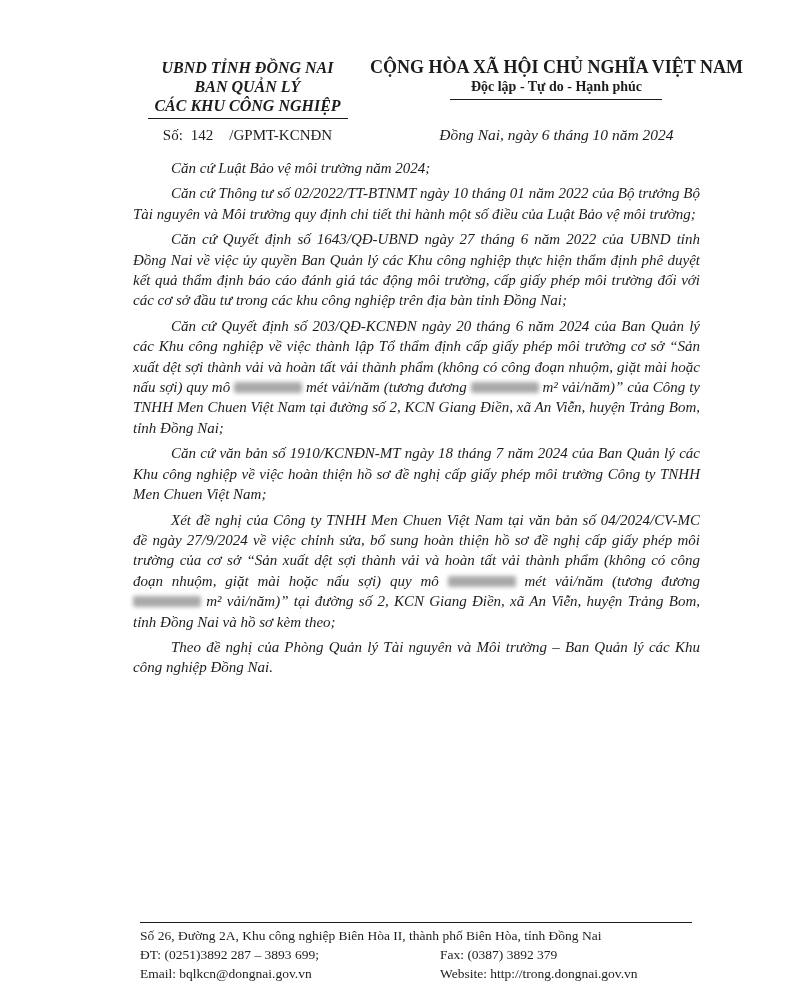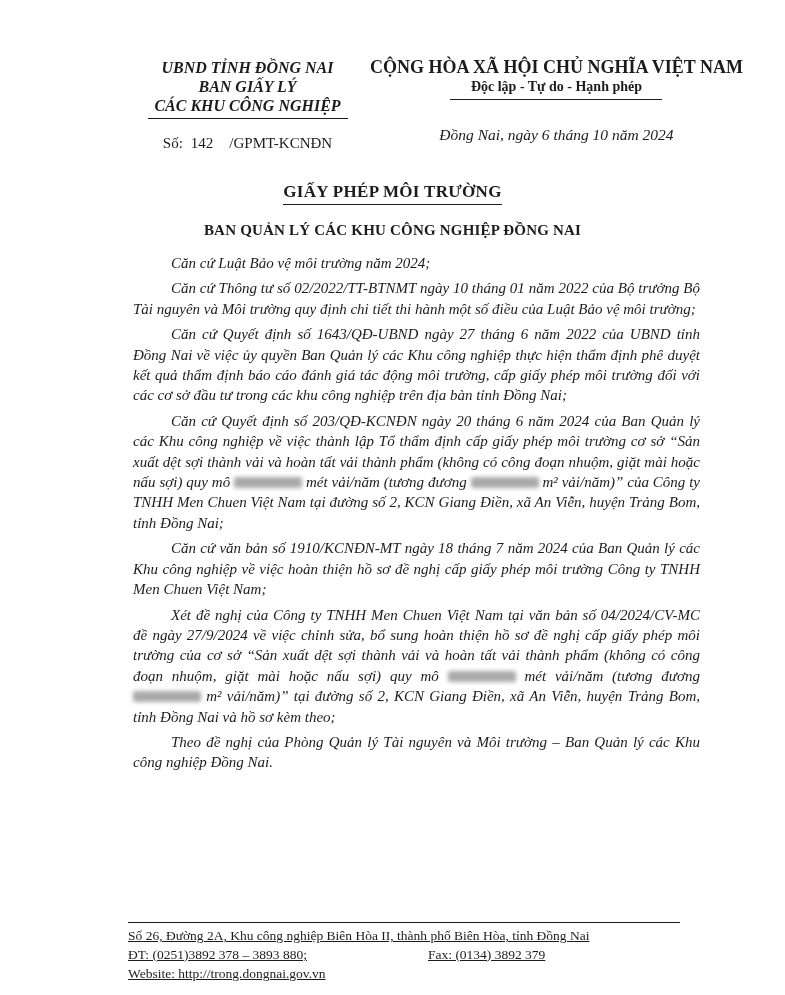--- a/index.html
+++ b/index.html
@@ -36,21 +36,21 @@
     white-space: nowrap;
     font-style: italic;
   }
   .org-underline {
     width: 200px;
     height: 0;
     border-bottom: 1.5px solid #1c1c1c;
     margin: 3px auto 0 auto;
   }
   .doc-number {
-    margin-top: 16px;
+    margin-top: 8px;
     font-size: 15px;
     white-space: nowrap;
   }
   .doc-number .num-label { margin-right: 8px; }
   .doc-number .num-suffix { margin-left: 16px; }
 
   .header-right {
     flex: 1;
     text-align: center;
   }
@@ -116,26 +116,25 @@
     height: 11px;
     background: #a9a9a9;
     border-radius: 2px;
     filter: blur(2px);
     vertical-align: -1px;
   }
 
   
   .doc-footer {
     position: absolute;
-    left: 128px;
+    left: 140px;
     top: 922px;
     width: 568px;
     font-size: 13.5px;
     font-style: normal;
-    text-decoration: underline;
   }
   .footer-divider {
     width: 552px;
     height: 0;
     border-top: 1.5px solid #1c1c1c;
     margin-bottom: 3px;
   }
   .footer-row {
     display: flex;
     line-height: 19px;
@@ -144,57 +143,54 @@
   .footer-cell-right { flex: 1; }
 </style>
 </head>
 <body>
 
 <div class="page">
 
   <div class="doc-header">
     <div class="header-left">
       <div class="h-line">UBND TỈNH ĐỒNG NAI</div>
-      <div class="h-line">BAN GIẤY LÝ</div>
+      <div class="h-line">BAN QUẢN LÝ</div>
       <div class="h-line">CÁC KHU CÔNG NGHIỆP</div>
       <div class="org-underline"></div>
       <div class="doc-number">
         <span class="num-label">Số:</span><span class="num-value">142</span><span class="num-suffix">/GPMT-KCNĐN</span>
       </div>
     </div>
     <div class="header-right">
       <div class="national-motto-line1">CỘNG HÒA XÃ HỘI CHỦ NGHĨA VIỆT NAM</div>
-      <div class="national-motto-line2">Độc lập - Tự do - Hạnh phép</div>
+      <div class="national-motto-line2">Độc lập - Tự do - Hạnh phúc</div>
       <div class="motto-underline"></div>
       <div class="date-line">Đồng Nai, ngày 6 tháng 10 năm 2024</div>
     </div>
   </div>
 
-  <div class="title-block">
-    <div class="doc-title">GIẤY PHÉP MÔI TRƯỜNG</div>
-    <div class="doc-subtitle">BAN QUẢN LÝ CÁC KHU CÔNG NGHIỆP ĐỒNG NAI</div>
-  </div>
 
   <div class="doc-body">
       <p class="para">Căn cứ Luật Bảo vệ môi trường năm 2024;</p>
       <p class="para">Căn cứ Thông tư số 02/2022/TT-BTNMT ngày 10 tháng 01 năm 2022 của Bộ trưởng Bộ Tài nguyên và Môi trường quy định chi tiết thi hành một số điều của Luật Bảo vệ môi trường;</p>
       <p class="para">Căn cứ Quyết định số 1643/QĐ-UBND ngày 27 tháng 6 năm 2022 của UBND tỉnh Đồng Nai về việc ủy quyền Ban Quản lý các Khu công nghiệp thực hiện thẩm định phê duyệt kết quả thẩm định báo cáo đánh giá tác động môi trường, cấp giấy phép môi trường đối với các cơ sở đầu tư trong các khu công nghiệp trên địa bàn tỉnh Đồng Nai;</p>
       <p class="para">Căn cứ Quyết định số 203/QĐ-KCNĐN ngày 20 tháng 6 năm 2024 của Ban Quản lý các Khu công nghiệp về việc thành lập Tổ thẩm định cấp giấy phép môi trường cơ sở “Sản xuất dệt sợi thành vải và hoàn tất vải thành phẩm (không có công đoạn nhuộm, giặt mài hoặc nấu sợi) quy mô <span class="redacted"></span> mét vải/năm (tương đương <span class="redacted"></span> m² vải/năm)” của Công ty TNHH Men Chuen Việt Nam tại đường số 2, KCN Giang Điền, xã An Viễn, huyện Trảng Bom, tỉnh Đồng Nai;</p>
       <p class="para">Căn cứ văn bản số 1910/KCNĐN-MT ngày 18 tháng 7 năm 2024 của Ban Quản lý các Khu công nghiệp về việc hoàn thiện hồ sơ đề nghị cấp giấy phép môi trường Công ty TNHH Men Chuen Việt Nam;</p>
       <p class="para">Xét đề nghị của Công ty TNHH Men Chuen Việt Nam tại văn bản số 04/2024/CV-MC đề ngày 27/9/2024 về việc chỉnh sửa, bổ sung hoàn thiện hồ sơ đề nghị cấp giấy phép môi trường của cơ sở “Sản xuất dệt sợi thành vải và hoàn tất vải thành phẩm (không có công đoạn nhuộm, giặt mài hoặc nấu sợi) quy mô <span class="redacted"></span> mét vải/năm (tương đương <span class="redacted"></span> m² vải/năm)” tại đường số 2, KCN Giang Điền, xã An Viễn, huyện Trảng Bom, tỉnh Đồng Nai và hồ sơ kèm theo;</p>
       <p class="para">Theo đề nghị của Phòng Quản lý Tài nguyên và Môi trường – Ban Quản lý các Khu công nghiệp Đồng Nai.</p>
     </div>
 
   <div class="doc-footer">
     <div class="footer-divider"></div>
     <div class="footer-row">
       <div>Số 26, Đường 2A, Khu công nghiệp Biên Hòa II, thành phố Biên Hòa, tỉnh Đồng Nai</div>
     </div>
     <div class="footer-row">
-      <div class="footer-cell-left">ĐT: (0251)3892 378 – 3893 880;</div>
-      <div class="footer-cell-right">Fax: (0134) 3892 379</div>
+      <div class="footer-cell-left">ĐT: (0251)3892 287 – 3893 699;</div>
+      <div class="footer-cell-right">Fax: (0387) 3892 379</div>
     </div>
     <div class="footer-row">
+      <div class="footer-cell-left">Email: bqlkcn@dongnai.gov.vn</div>
       <div class="footer-cell-right">Website: http://trong.dongnai.gov.vn</div>
     </div>
   </div>
 
 </div>
 
 </body></html>

